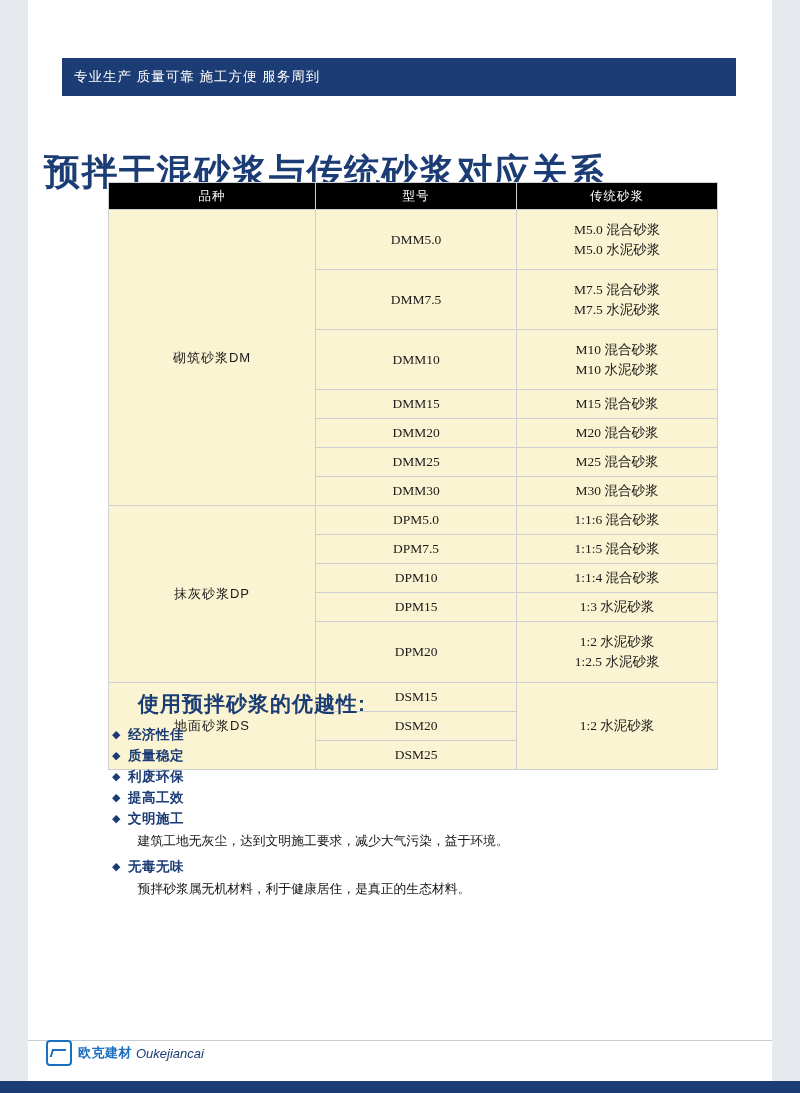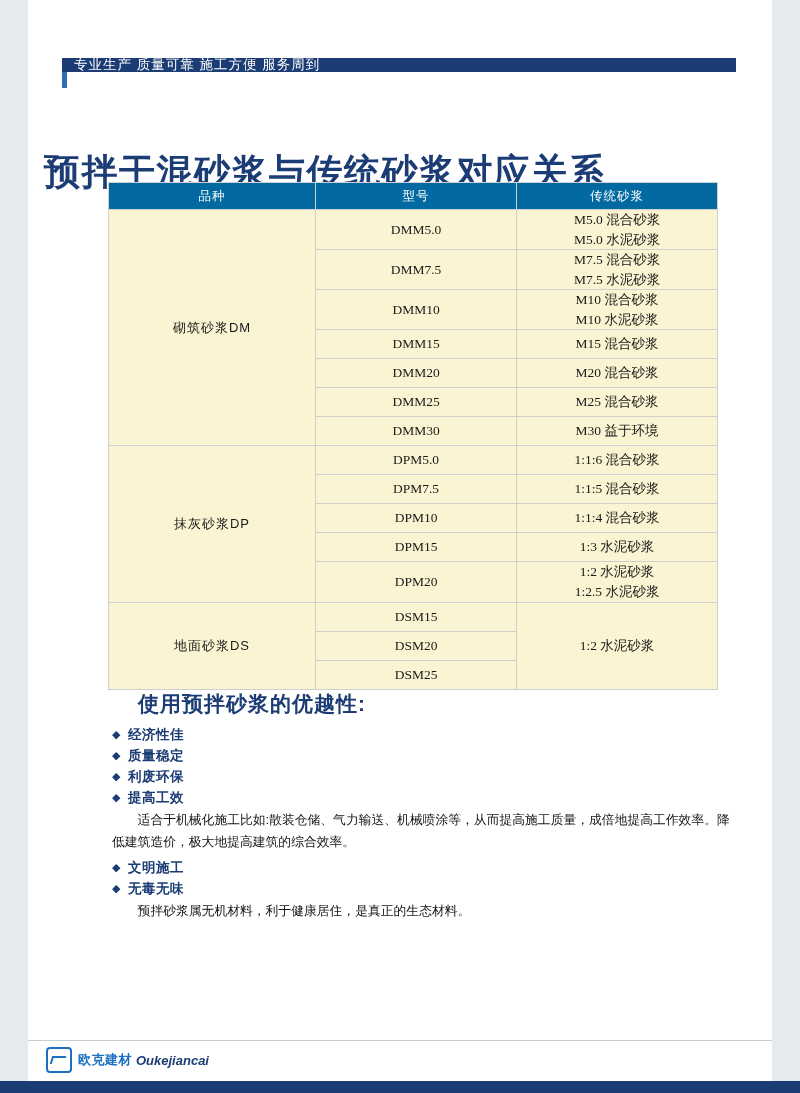--- a/index.html
+++ b/index.html
@@ -37,21 +37,21 @@
     top: 0;
     bottom: 0;
   }
 
   
   .top-bar {
     position: absolute;
     left: 34px;
     top: 58px;
     width: 674px;
-    height: 14px;
+    height: 38px;
     background: #1b3c74;
     color: #ffffff;
     font-size: 13.5px;
     letter-spacing: 1px;
     display: flex;
     align-items: center;
     padding-left: 12px;
     box-sizing: border-box;
   }
   .top-bar-accent {
@@ -83,21 +83,21 @@
     width: 610px;
   }
   table.mortar {
     border-collapse: collapse;
     width: 100%;
     table-layout: fixed;
     font-size: 13px;
     color: #1a1a1a;
   }
   table.mortar th {
-    background: #0369a1;
+    background: #000000;
     color: #ffffff;
     font-weight: normal;
     font-size: 12.5px;
     height: 24px;
     border: 1px solid #d0d0d0;
     letter-spacing: 1px;
   }
   table.mortar td {
     background: #fbf4d2;
     border: 1px solid #cfcfcf;
@@ -107,21 +107,21 @@
     font-size: 13.5px;
     font-family: "Liberation Serif", "DejaVu Serif", serif;
   }
   table.mortar td.cat {
     font-family: "Liberation Sans", sans-serif;
     font-size: 13px;
     letter-spacing: 1px;
   }
   table.mortar td.two-line {
     line-height: 1.45;
-    padding: 0 4px;
+    padding: 10px 4px;
   }
   .col1 { width: 34%; }
   .col2 { width: 33%; }
   .col3 { width: 33%; }
 
   
   h2.sub {
     position: absolute;
     left: 110px;
     top: 690px;
@@ -166,21 +166,21 @@
     position: absolute;
     left: 28px;
     right: 28px;
     bottom: 52px;
     height: 1px;
     background: #c8cdd4;
   }
   .logo {
     position: absolute;
     left: 46px;
-    bottom: 20px;
+    bottom: 27px;
     display: flex;
     align-items: center;
   }
   .logo-mark {
     width: 22px;
     height: 22px;
     border: 2px solid #1b6fc0;
     border-radius: 4px;
     position: relative;
     margin-right: 6px;
@@ -199,21 +199,21 @@
   .logo-text-cn {
     color: #1b6fc0;
     font-size: 13px;
     font-weight: bold;
     letter-spacing: 0.5px;
     margin-right: 4px;
   }
   .logo-text-en {
     color: #1b3c74;
     font-size: 13px;
-    font-weight: bold;
+    font-weight: normal;
     font-style: italic;
   }
   .bottom-bar {
     position: absolute;
     left: 0;
     right: 0;
     bottom: 0;
     height: 12px;
     background: #1b3c74;
   }
@@ -276,21 +276,21 @@
           <tr>
             <td>DMM20</td>
             <td>M20  混合砂浆</td>
           </tr>
           <tr>
             <td>DMM25</td>
             <td>M25  混合砂浆</td>
           </tr>
           <tr>
             <td>DMM30</td>
-            <td>M30  益于环境</td>
+            <td>M30  混合砂浆</td>
           </tr>
 
           <tr>
             <td class="cat" rowspan="5">抹灰砂浆DP</td>
             <td>DPM5.0</td>
             <td>1:1:6  混合砂浆</td>
           </tr>
           <tr>
             <td>DPM7.5</td>
             <td>1:1:5  混合砂浆</td>
@@ -349,28 +349,28 @@
           <span class="diamond">◆</span>
           <span>利废环保</span>
         </div>
       </div>
 
       <div class="adv-item">
         <div class="adv-head">
           <span class="diamond">◆</span>
           <span>提高工效</span>
         </div>
-        <p class="adv-body">适合于机械化施工比如:散装仓储、气力输送、机械喷涂等，从而提高施工质量，成倍地提高工作效率。降低建筑造价，极大地提高建筑的综合效率。</p>
       </div>
 
       <div class="adv-item">
         <div class="adv-head">
           <span class="diamond">◆</span>
           <span>文明施工</span>
         </div>
+        <p class="adv-body">建筑工地无灰尘，达到文明施工要求，减少大气污染，益于环境。</p>
       </div>
 
       <div class="adv-item">
         <div class="adv-head">
           <span class="diamond">◆</span>
           <span>无毒无味</span>
         </div>
         <p class="adv-body">预拌砂浆属无机材料，利于健康居住，是真正的生态材料。</p>
       </div>
 

